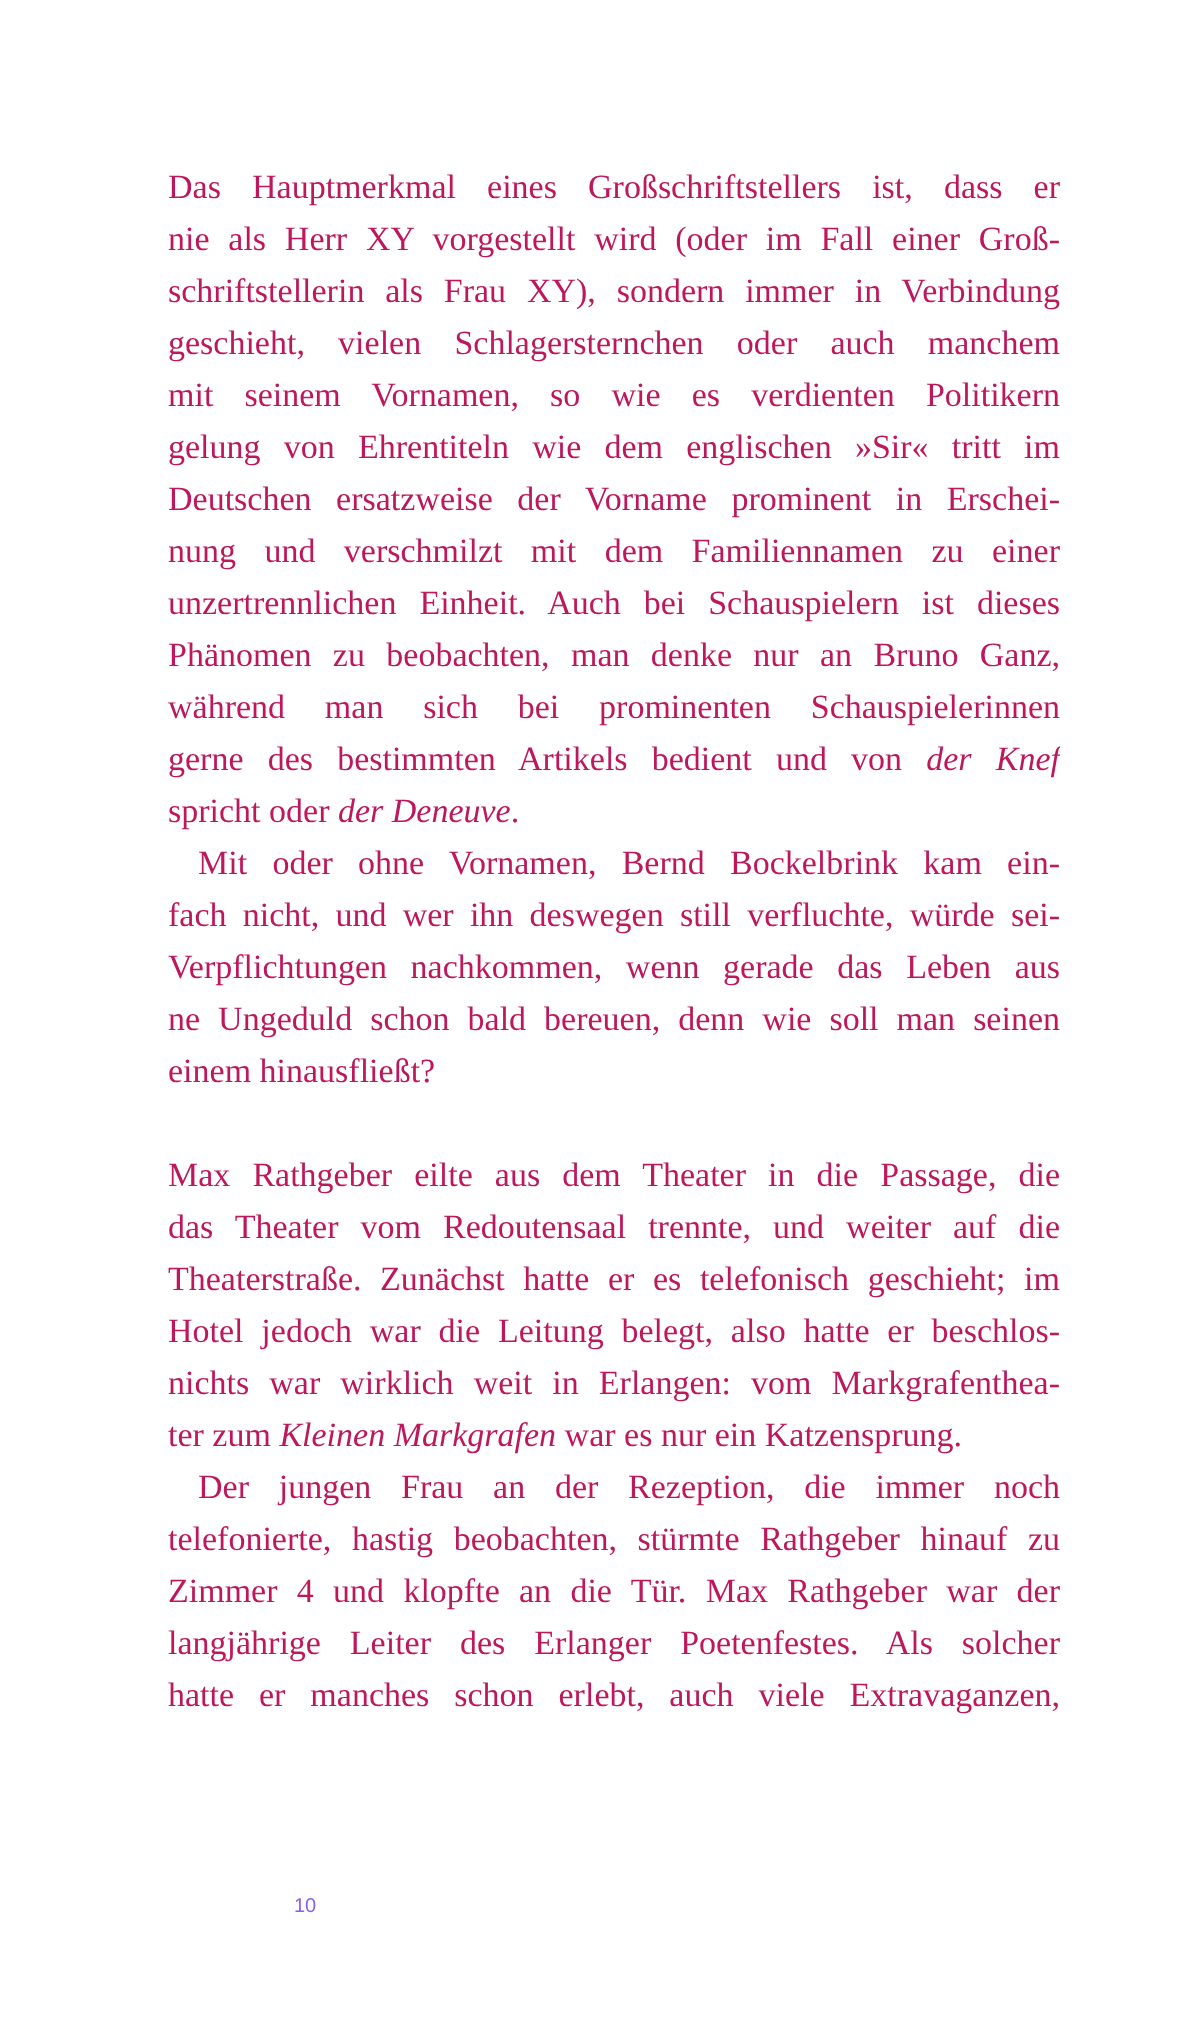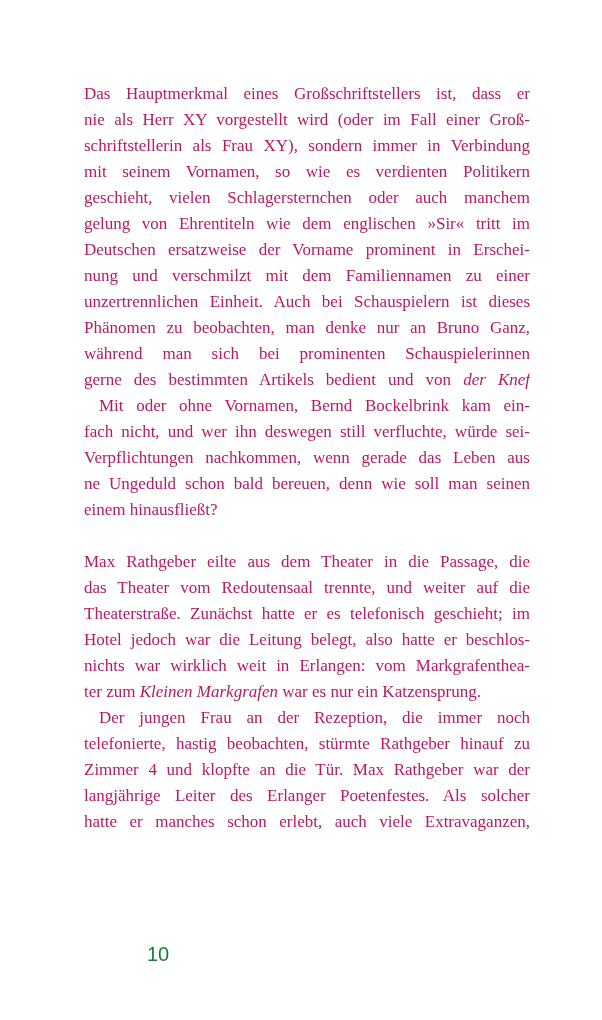--- a/index.html
+++ b/index.html
@@ -46,42 +46,43 @@
   }
   .em {
     font-style: italic;
     margin-top: 10px;
   }
   .page-number {
     position: absolute;
     left: 147px;
     top: 946px;
     font-family: "Liberation Sans", sans-serif;
-    font-size: 20px;
+    font-size: 10px;
     line-height: 16px;
-    color: #15803d;
+    color: #8b5cf6;
   }
 </style>
 </head>
 <body>
 
 <div class="book-page">
   <div class="text-block">
       <div class="line"><span>Das Hauptmerkmal eines Großschriftstellers ist, dass er</span></div>
       <div class="line"><span>nie als Herr XY vorgestellt wird (oder im Fall einer Groß-</span></div>
       <div class="line"><span>schriftstellerin als Frau XY), sondern immer in Verbindung</span></div>
+      <div class="line"><span>geschieht, vielen Schlagersternchen oder auch manchem</span></div>
       <div class="line"><span>mit seinem Vornamen, so wie es verdienten Politikern</span></div>
-      <div class="line"><span>geschieht, vielen Schlagersternchen oder auch manchem</span></div>
       <div class="line"><span>gelung von Ehrentiteln wie dem englischen »Sir« tritt im</span></div>
       <div class="line"><span>Deutschen ersatzweise der Vorname prominent in Erschei-</span></div>
       <div class="line"><span>nung und verschmilzt mit dem Familiennamen zu einer</span></div>
       <div class="line"><span>unzertrennlichen Einheit. Auch bei Schauspielern ist dieses</span></div>
       <div class="line"><span>Phänomen zu beobachten, man denke nur an Bruno Ganz,</span></div>
       <div class="line"><span>während man sich bei prominenten Schauspielerinnen</span></div>
       <div class="line"><span>gerne des bestimmten Artikels bedient und von </span><span class="em">der Knef</span></div>
+      <div class="line last"><span>spricht oder </span><span class="em">der Deneuve</span><span>.</span></div>
       <div class="line indent"><span>Mit oder ohne Vornamen, Bernd Bockelbrink kam ein-</span></div>
       <div class="line"><span>fach nicht, und wer ihn deswegen still verfluchte, würde sei-</span></div>
       <div class="line"><span>Verpflichtungen nachkommen, wenn gerade das Leben aus</span></div>
       <div class="line"><span>ne Ungeduld schon bald bereuen, denn wie soll man seinen</span></div>
       <div class="line last"><span>einem hinausfließt?</span></div>
       <div class="spacer"></div>
       <div class="line"><span>Max Rathgeber eilte aus dem Theater in die Passage, die</span></div>
       <div class="line"><span>das Theater vom Redoutensaal trennte, und weiter auf die</span></div>
       <div class="line"><span>Theaterstraße. Zunächst hatte er es telefonisch geschieht; im</span></div>
       <div class="line"><span>Hotel jedoch war die Leitung belegt, also hatte er beschlos-</span></div>

